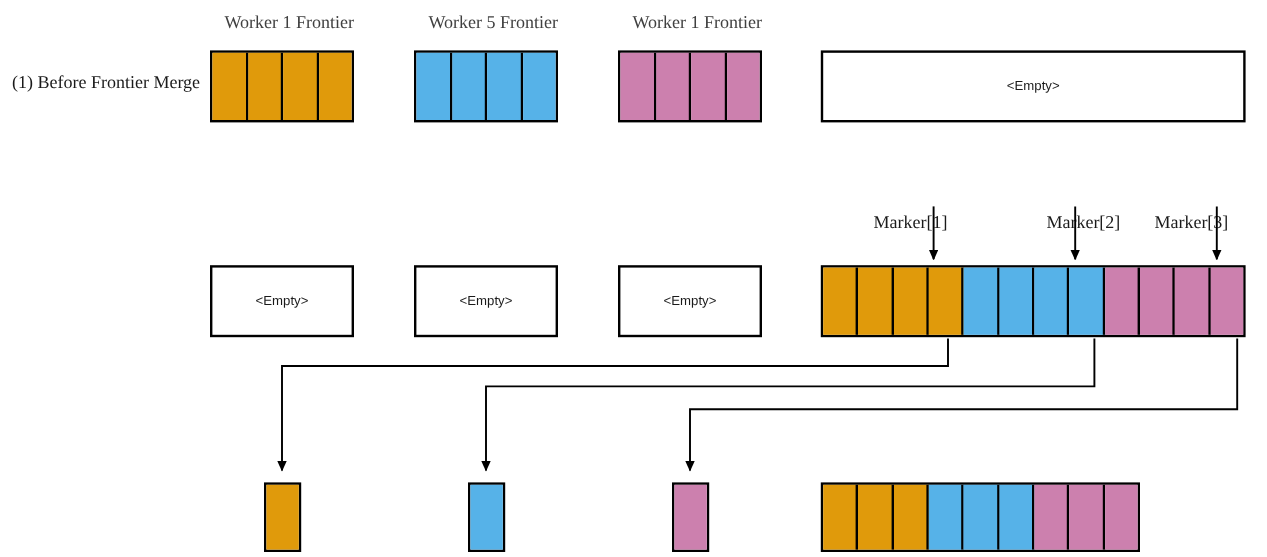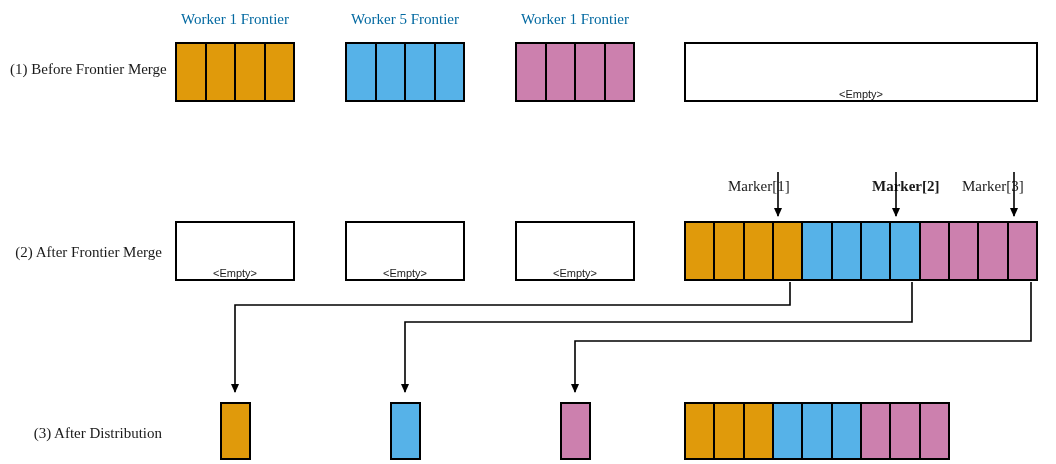--- a/index.html
+++ b/index.html
@@ -27,23 +27,23 @@
     font-size: 15px;
     line-height: 1;
     color: #1a1a1a;
     white-space: nowrap;
     text-align: right;
   }
   .col-title {
     font-family: "Liberation Serif", "DejaVu Serif", serif;
     font-size: 15px;
     line-height: 1;
-    color: #0369a1;
-    white-space: nowrap;
-    text-align: center;
+    color: #404040;
+    white-space: nowrap;
+    text-align: right;
   }
   .marker-label {
     font-family: "Liberation Serif", "DejaVu Serif", serif;
     font-size: 15px;
     line-height: 1;
     color: #1a1a1a;
     white-space: nowrap;
     text-align: left;
     margin-top: 27px;
   }
@@ -71,42 +71,40 @@
   .cell:last-child { border-right: none; }
   .cell.c-orange { background: #E09A0B; }
   .cell.c-blue   { background: #56B2E8; }
   .cell.c-pink   { background: #CC80AE; }
 
   .empty-box {
     box-sizing: border-box;
     border: 2px solid #000000;
     background: #ffffff;
     display: flex;
-    align-items: flex-end;
+    align-items: center;
     justify-content: center;
   }
 
   
   .connector-layer {
     position: absolute;
     left: 0; top: 0;
     width: 1056px; height: 464px;
     pointer-events: none;
   }
 </style>
 </head>
 <body>
 
 <div id="canvas">
 
   <div class="abs row-label" style="left:10px; top:62px; width:152px;">(1) Before Frontier Merge</div>
 
-  <div class="abs row-label" style="left:10px; top:245px; width:152px;">(2) After Frontier Merge</div>
-
-  <div class="abs row-label" style="left:10px; top:426px; width:152px;">(3) After Distribution</div>
+
 
   <div class="abs col-title" style="left:175px; top:12px; width:120px;">Worker 1 Frontier</div>
 
   <div class="abs col-title" style="left:345px; top:12px; width:120px;">Worker 5 Frontier</div>
 
   <div class="abs col-title" style="left:515px; top:12px; width:120px;">Worker 1 Frontier</div>
 
 
   <div class="abs frontier" style="left:175px; top:42px; width:120px; height:60px;">
     <div class="cell c-orange"></div>
@@ -128,21 +126,21 @@
     <div class="cell c-pink"></div>
     <div class="cell c-pink"></div>
   </div>
 
   <div class="abs empty-box" style="left:684px; top:42px; width:354px; height:60px;">
     <span class="empty-text">&lt;Empty&gt;</span>
   </div>
 
   <div class="abs marker-label" style="left:728px; top:152px; width:100px;">Marker[1]</div>
 
-  <div class="abs marker-label" style="left:872px; top:152px; width:100px;font-weight:bold;">Marker[2]</div>
+  <div class="abs marker-label" style="left:872px; top:152px; width:100px;">Marker[2]</div>
 
   <div class="abs marker-label" style="left:962px; top:152px; width:100px;">Marker[3]</div>
 
   <div class="abs empty-box" style="left:175px; top:221px; width:120px; height:60px;">
     <span class="empty-text">&lt;Empty&gt;</span>
   </div>
 
   <div class="abs empty-box" style="left:345px; top:221px; width:120px; height:60px;">
     <span class="empty-text">&lt;Empty&gt;</span>
   </div>

